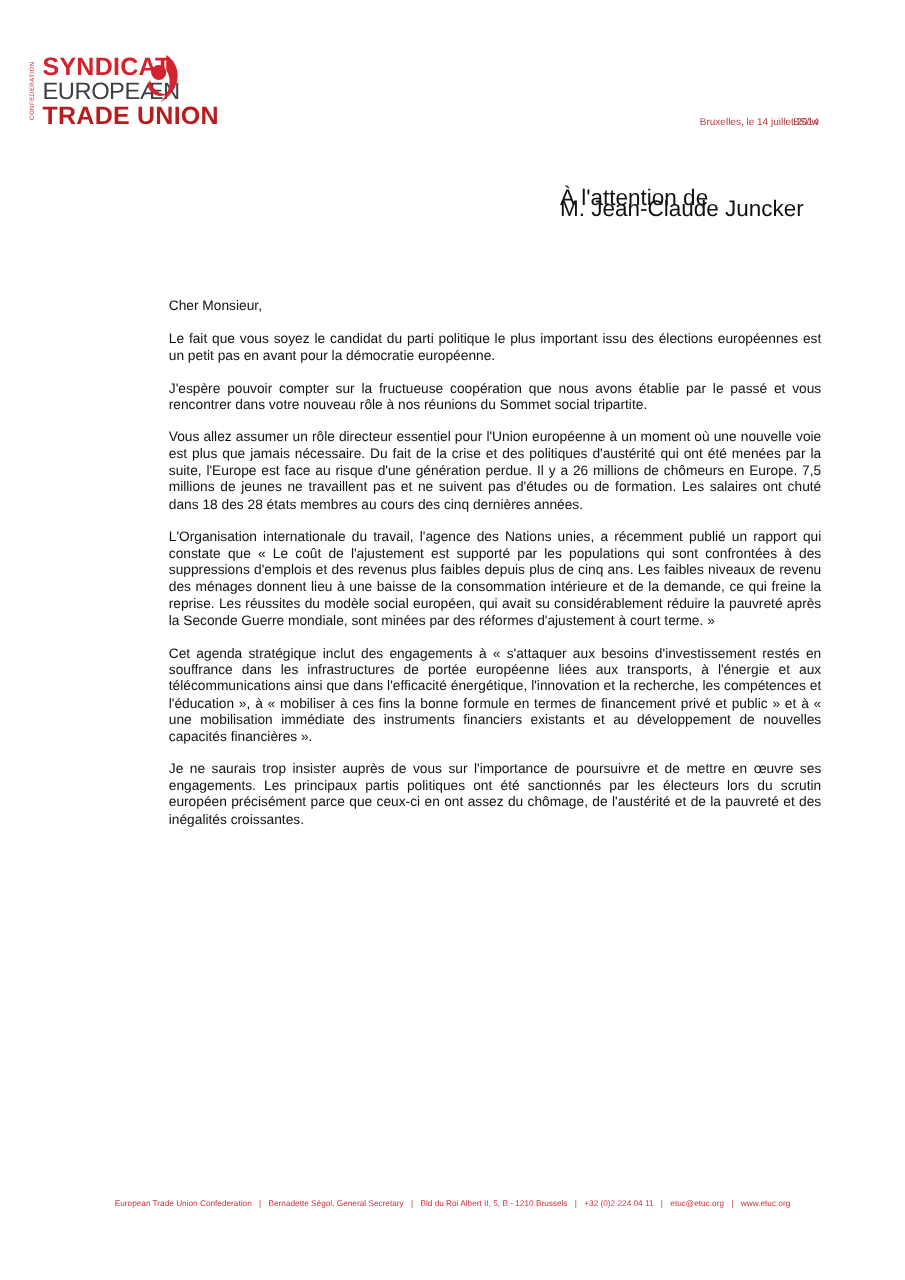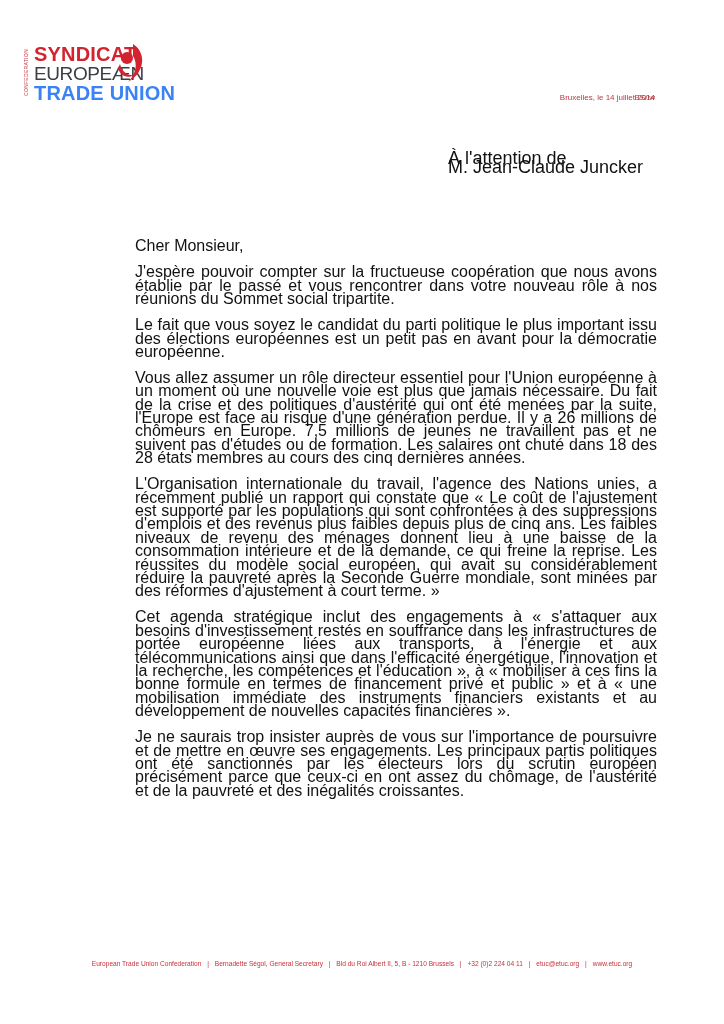--- a/index.html
+++ b/index.html
@@ -10,32 +10,32 @@
   }
   .logo { position: absolute; left: 23px; top: 42px; width: 120px; height: 62px; }
   .logo .side {
     position: absolute; left: 0; top: 2px; width: 8px; height: 58px;
     writing-mode: vertical-rl; transform: rotate(180deg);
     font-size: 5px; letter-spacing: 0.3px; color: #c8303a; text-align: center;
   }
   .logo .line { position: absolute; left: 11px; font-weight: bold; line-height: 1; white-space: nowrap; }
   .logo .l1 { top: 2px; font-size: 20px; color: #d2232f; letter-spacing: 0.2px; }
   .logo .l2 { top: 22px; font-size: 19px; color: #3b3f45; font-weight: normal; letter-spacing: -0.4px; }
-  .logo .l3 { top: 41px; font-size: 20px; color: #3b82f6; letter-spacing: 0.2px; }
+  .logo .l3 { top: 41px; font-size: 20px; color: #b91c1c; letter-spacing: 0.2px; }
   .logo svg { position: absolute; left: 93px; top: 0px; }
 
   .ref { position: absolute; right: 69px; font-size: 8px; color: #b63a44; text-align: right; white-space: nowrap; }
   .ref.r1 { top: 93px; }
   .ref.r2 { top: 93px; }
 
   .addr { position: absolute; left: 448px; font-size: 18px; color: #111; white-space: nowrap; }
   .addr.a1 { top: 148px; }
   .addr.a2 { top: 157px; }
 
-  .body { position: absolute; left: 135px; top: 239px; width: 522px; font-size: 16px; line-height: 13.4px; }
+  .body { position: absolute; left: 135px; top: 239px; width: 522px; font-size: 11px; line-height: 13.4px; }
   .body p { margin: 0 0 12.5px 0; text-align: justify; }
   .body p.salutation { margin-bottom: 13px; }
   .body p.last { text-align: justify; text-align-last: justify; }
 
   .footer {
     position: absolute; left: 0; right: 0; top: 960px; text-align: center;
     font-size: 6.6px; color: #c8303a; white-space: nowrap;
   }
   .footer .sep { margin: 0 4px; }
 </style>
@@ -55,22 +55,22 @@
 </div>
 
 <div class="ref r1">BS/lw</div>
 <div class="ref r2">Bruxelles, le 14 juillet 2014</div>
 
 <div class="addr a1">À l'attention de</div>
 <div class="addr a2">M. Jean-Claude Juncker</div>
 
 <div class="body">
   <p class="salutation">Cher Monsieur,</p>
+  <p>Le fait que vous soyez le candidat du parti politique le plus important issu des élections européennes est un petit pas en avant pour la démocratie européenne.</p>
   <p>J'espère pouvoir compter sur la fructueuse coopération que nous avons établie par le passé et vous rencontrer dans votre nouveau rôle à nos réunions du Sommet social tripartite.</p>
-  <p>Le fait que vous soyez le candidat du parti politique le plus important issu des élections européennes est un petit pas en avant pour la démocratie européenne.</p>
   <p>Vous allez assumer un rôle directeur essentiel pour l'Union européenne à un moment où une nouvelle voie est plus que jamais nécessaire. Du fait de la crise et des politiques d'austérité qui ont été menées par la suite, l'Europe est face au risque d'une génération perdue. Il y a 26 millions de chômeurs en Europe. 7,5 millions de jeunes ne travaillent pas et ne suivent pas d'études ou de formation. Les salaires ont chuté dans 18 des 28 états membres au cours des cinq dernières années.</p>
   <p>L'Organisation internationale du travail, l'agence des Nations unies, a récemment publié un rapport qui constate que « Le coût de l'ajustement est supporté par les populations qui sont confrontées à des suppressions d'emplois et des revenus plus faibles depuis plus de cinq ans. Les faibles niveaux de revenu des ménages donnent lieu à une baisse de la consommation intérieure et de la demande, ce qui freine la reprise. Les réussites du modèle social européen, qui avait su considérablement réduire la pauvreté après la Seconde Guerre mondiale, sont minées par des réformes d'ajustement à court terme. »</p>
   <p>Cet agenda stratégique inclut des engagements à « s'attaquer aux besoins d'investissement restés en souffrance dans les infrastructures de portée européenne liées aux transports, à l'énergie et aux télécommunications ainsi que dans l'efficacité énergétique, l'innovation et la recherche, les compétences et l'éducation », à « mobiliser à ces fins la bonne formule en termes de financement privé et public » et à « une mobilisation immédiate des instruments financiers existants et au développement de nouvelles capacités financières ».</p>
   <p>Je ne saurais trop insister auprès de vous sur l'importance de poursuivre et de mettre en œuvre ses engagements. Les principaux partis politiques ont été sanctionnés par les électeurs lors du scrutin européen précisément parce que ceux-ci en ont assez du chômage, de l'austérité et de la pauvreté et des inégalités croissantes.</p>
 </div>
 
 <div class="footer">
   <span>European Trade Union Confederation</span>
   <span class="sep">|</span>
   <span>Bernadette Ségol, General Secretary</span>

